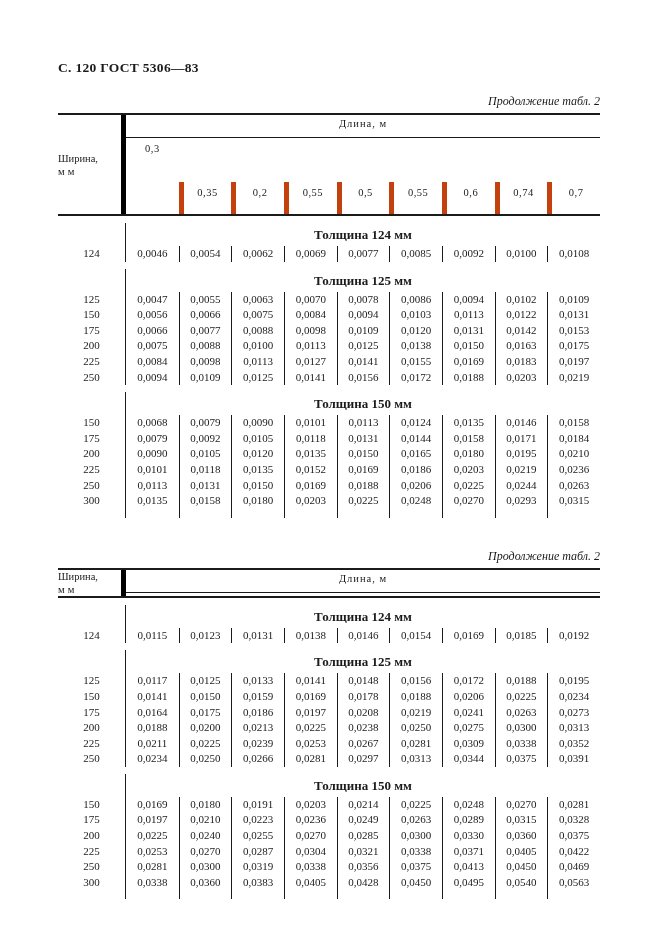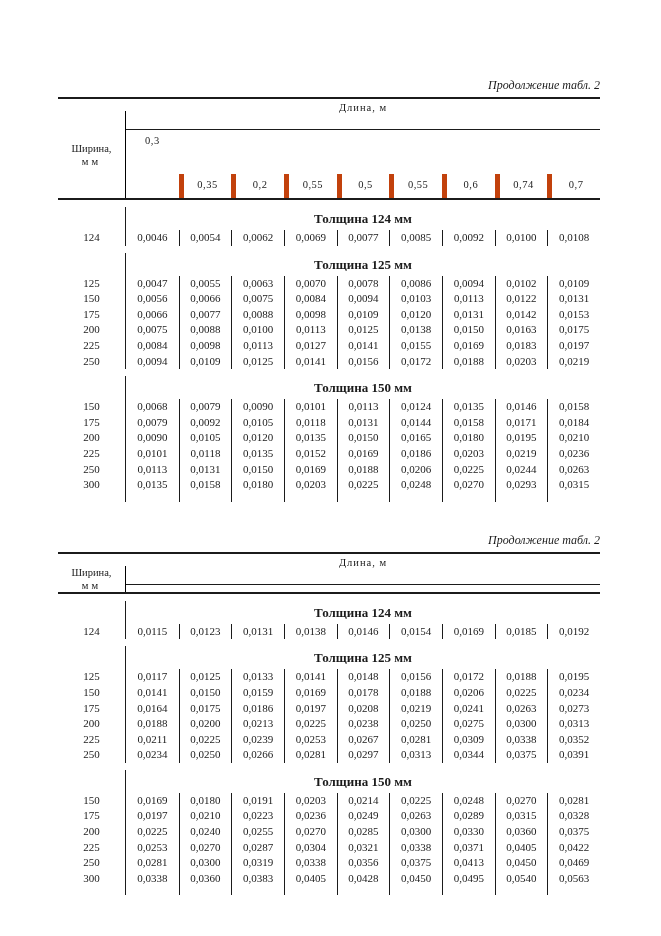--- a/index.html
+++ b/index.html
@@ -31,38 +31,38 @@
 
   
   .gost-table { width: 542px; }
   .thead {
     display: grid;
     grid-template-columns: 68px 1fr;
     border-top: 2px solid #1b1b1b;
     border-bottom: 2px solid #1b1b1b;
   }
   .w-head {
-    border-right: 1px solid #000000;
+    border-right: 5px solid #000000;
     display: flex; flex-direction: column;
-    align-items: center; justify-content: center;
-    font-size: 10.5px; line-height: 13px; margin-top: 12px;
+    justify-content: center;
+    font-size: 10.5px; line-height: 13px;
   }
   .w-unit { letter-spacing: 3px; font-family: Liberation Serif, serif; }
   .len-title {
     border-bottom: 1px solid #1b1b1b;
     text-align: center;
     font-size: 10.5px;
-    padding: 3px 0 16px;
+    padding: 3px 0 8px;
     letter-spacing: 1px;
   }
   .col-row { display: grid; grid-template-columns: repeat(9, 1fr); }
   .col-cell {
     text-align: center;
     font-size: 10.5px;
-    padding: 5px 0 8px;
+    padding: 5px 0 16px;
     letter-spacing: 0.5px;
   }
   .col-cell + .col-cell { border-left: 5px solid #c2410c; margin-top: 44px; }
 
   
   .grid-row { display: grid; grid-template-columns: 68px repeat(9, 1fr); }
   .w-cell { border-right: 1px solid #1b1b1b; text-align: center; }
   .section-row { margin-top: 7px; }
   .section-title {
     grid-column: 2 / -1;
@@ -73,20 +73,21 @@
   }
   .data-row { height: 15.6px; line-height: 15.6px; font-size: 11px; }
   .d-cell { text-align: center; }
   .d-cell.sep { border-left: 1px solid #1b1b1b; }
   .spacer-row { height: 9px; }
 </style>
 </head>
 <body>
 
 <div class="page">
+  <div class="page-header">С. 120 ГОСТ 5306—83</div>
 
   <section>
     <div class="caption">Продолжение табл. 2</div>
     <div class="gost-table">
         <div class="thead">
           <div class="w-head">
             <div class="w-word">Ширина,</div>
             <div class="w-unit">мм</div>
           </div>
           <div class="len-area">

